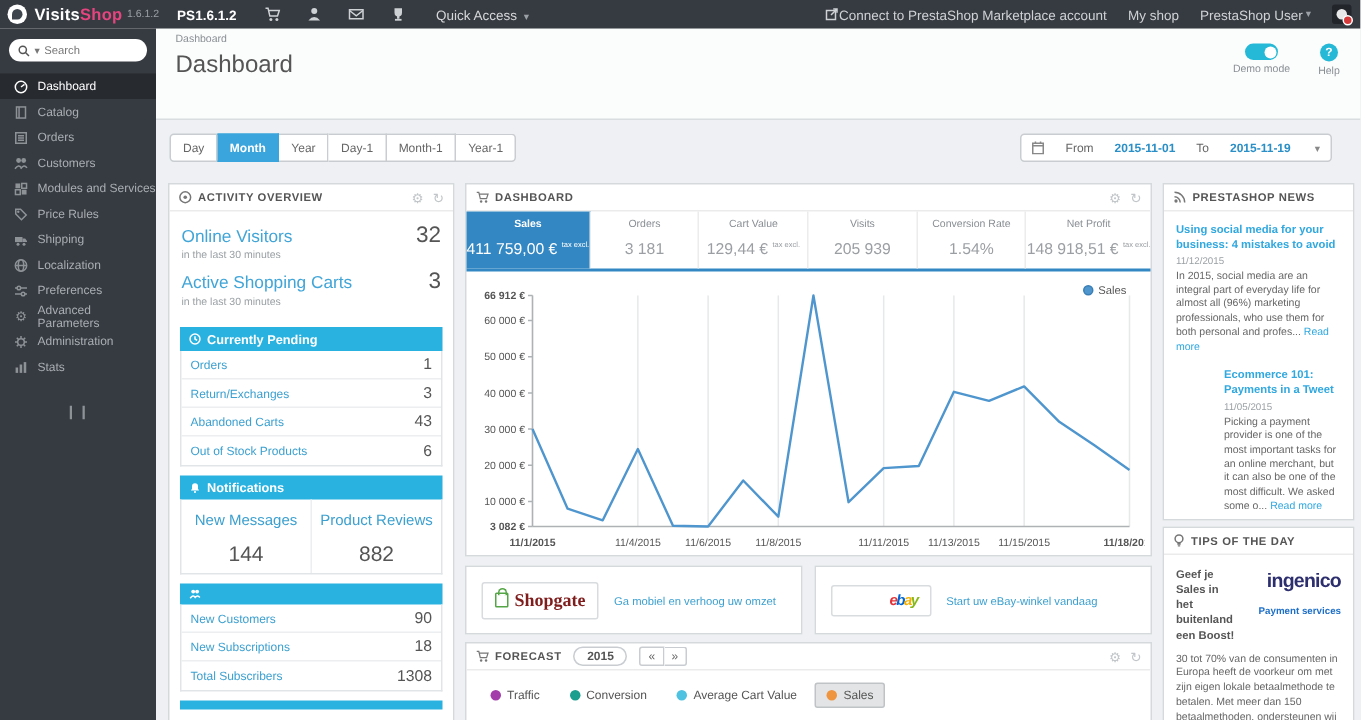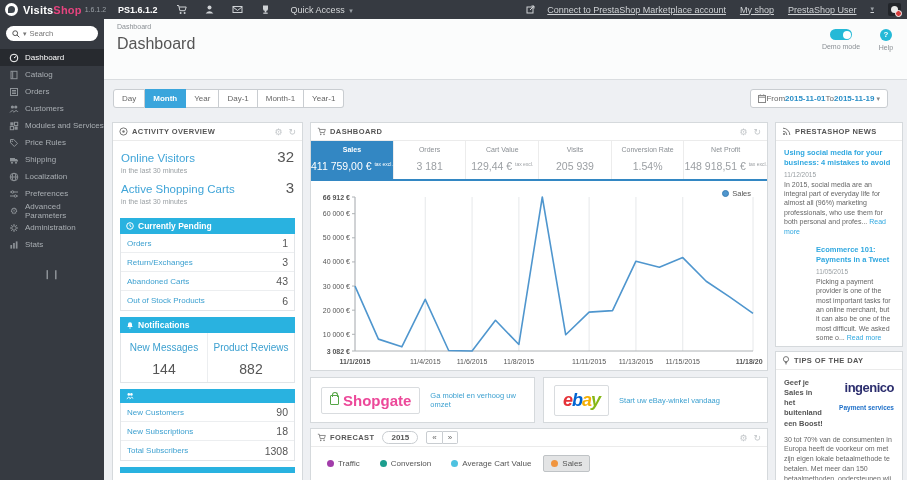--- a/index.html
+++ b/index.html
@@ -12,21 +12,21 @@
   .logo-circle::after{content:""; position:absolute; left:3px; top:3px; width:7px; height:7px; border-radius:50% 50% 50% 0; background:#3e454d;}
   .brand { font-weight:bold; font-size:11px; letter-spacing:.2px;}
   .brand .shop { color:#e5447f; }
   .brand-version { color:#9aa0a6; font-size:7px; margin-left:3px; }
   .shop-name { font-weight:bold; margin-left:12px; font-size:9px;}
   .tb-icons { display:flex; align-items:center; margin-left:18px; gap:17px;}
   .tb-ic { width:11px; height:11px; display:inline-block; }
   .tb-ic svg { display:block; }
   .quick-access { margin-left:20px; color:#d6d8da; cursor:pointer;}
   .tb-right { margin-left:auto; display:flex; align-items:center; gap:14px; padding-right:6px;}
-  .tb-link { color:#cfd2d5; cursor:pointer; display:flex; align-items:flex-start; gap:12px;text-decoration:underline;}
+  .tb-link { color:#cfd2d5; cursor:pointer; display:flex; align-items:flex-start; gap:0;}
   .avatar { width:13px; height:13px; border-radius:2px; background:#22252a; position:relative; flex:none;}
   .avatar::before{content:""; position:absolute; left:3px; top:3px; width:7px; height:7px; border-radius:50%; background:#e8e8e8;}
   .avatar::after{content:""; position:absolute; right:-1px; bottom:-1px; width:5px; height:5px; border-radius:50%; background:#d53a3a; border:1px solid #fff;}
   .caret { font-size:7px; color:#9aa0a6; margin-left:2px;}
 
   
   .sidebar { position:absolute; left:0; top:19px; width:104px; height:461px; background:#363a41; z-index:20;}
   .search-wrap { margin:7px 6px 8px 6px; height:15px; background:#fff; border-radius:9px; display:flex; align-items:center; padding:0 6px; gap:3px;}
   .search-wrap svg{flex:none;}
   .search-wrap .caret{color:#777; margin-left:0;}
@@ -48,21 +48,21 @@
   .tiny-label { font-size:7px; color:#8a8f94; margin-top:3px;}
   .help-wrap { position:absolute; right:8px; top:10px; text-align:center; width:26px;}
   .help-circle { width:12px; height:12px; border-radius:50%; background:#25b9d7; color:#fff; font-size:8px; font-weight:bold; line-height:12px; margin:0 auto; cursor:pointer;}
 
   .daterow { position:absolute; left:0; top:61px; width:803px; height:40px;}
   .btn-group { position:absolute; left:9px; top:9px; display:flex;}
   .dbtn { font-size:8px; color:#666; background:#fff; border:1px solid #c9cdd1; border-left:none; padding:4px 8px; cursor:pointer;}
   .dbtn:first-child{ border-left:1px solid #c9cdd1; border-radius:3px 0 0 3px;}
   .dbtn:last-child{ border-radius:0 3px 3px 0;}
   .dbtn.active { background:#3aa5dc; border-color:#3aa5dc; color:#fff; font-weight:bold;}
-  .range-btn { position:absolute; right:19px; top:9px; background:#fff; border:1px solid #c9cdd1; border-radius:3px; font-size:8px; color:#666; padding:4px 7px; display:flex; align-items:center; gap:0; cursor:pointer;}
+  .range-btn { position:absolute; right:19px; top:9px; background:#fff; border:1px solid #c9cdd1; border-radius:3px; font-size:8px; color:#666; padding:4px 7px; display:flex; align-items:center; gap:14px; cursor:pointer;}
   .range-btn b { color:#2a8fc7; }
 
   .panel { position:absolute; background:#fff; border:1px solid #d5d9dc; }
   .phead { height:18px; border-bottom:1px solid #ebebeb; display:flex; align-items:center; padding:0 6px; gap:4px;}
   .phead-title { font-size:7.5px; font-weight:bold; color:#555; letter-spacing:.4px;}
   .phead-icons { margin-left:auto; display:flex; gap:6px; color:#c2c6c9; font-size:9px;}
   .phead-icons span{cursor:pointer;}
 
   
   .p-activity { left:8px; top:103px; width:191px; height:380px;}
@@ -98,24 +98,24 @@
   .kpi.active .kv { color:#fff;}
   .chart-wrap { position:relative; padding:6px 4px 0 6px;}
   .legend { position:absolute; right:16px; top:8px; font-size:7.5px; color:#555; display:flex; align-items:center; gap:3px;}
   .legend .dot { width:7px; height:7px; border-radius:50%; background:#4f96ce; border:1px solid #3a7fb5;}
 
   
   .ad { height:46px; top:358px; display:flex; align-items:center; padding:0 10px; gap:10px;}
   .ad-shopgate { left:206px; width:225px;}
   .ad-ebay { left:439px; width:225px;}
   .ad-logo { border:1px solid #d9dcdf; border-radius:2px; background:#fff; padding:4px 8px; display:flex; align-items:center; gap:4px; flex:none;}
-  .shopgate-txt { color:#ec4899; font-weight:bold; font-size:15px;}
+  .shopgate-txt { color:#7f1d1d; font-weight:bold; font-size:12px;font-family:Liberation Serif, serif;}
   .bag { width:9px; height:10px; border:1.4px solid #55a546; border-radius:1px; position:relative;}
   .bag::before{content:""; position:absolute; left:1px; top:-4px; width:4px; height:4px; border:1.2px solid #55a546; border-bottom:none; border-radius:3px 3px 0 0;}
-  .ebay-txt { font-weight:bold; font-size:18px; letter-spacing:-1px; font-style:italic;}
+  .ebay-txt { font-weight:bold; font-size:10px; letter-spacing:-1px; font-style:italic;margin-left:30px;}
   .ad-link { font-size:7.5px; color:#3ca0d0; cursor:pointer;}
 
   
   .p-forecast { left:206px; top:409px; width:458px; height:80px;}
   .fc-pill { border:1px solid #c9cdd1; border-radius:8px; font-size:8px; font-weight:bold; color:#555; padding:1px 8px; margin-left:4px;}
   .fc-nav { display:flex; margin-left:4px;}
   .fc-nav span { border:1px solid #c9cdd1; background:#fff; font-size:8px; color:#666; padding:1px 5px; cursor:pointer;}
   .fc-nav span:first-child{border-radius:2px 0 0 2px;}
   .fc-nav span:last-child{border-left:none; border-radius:0 2px 2px 0;}
   .fc-legend { display:flex; gap:4px; padding:8px 0 0 8px;}

